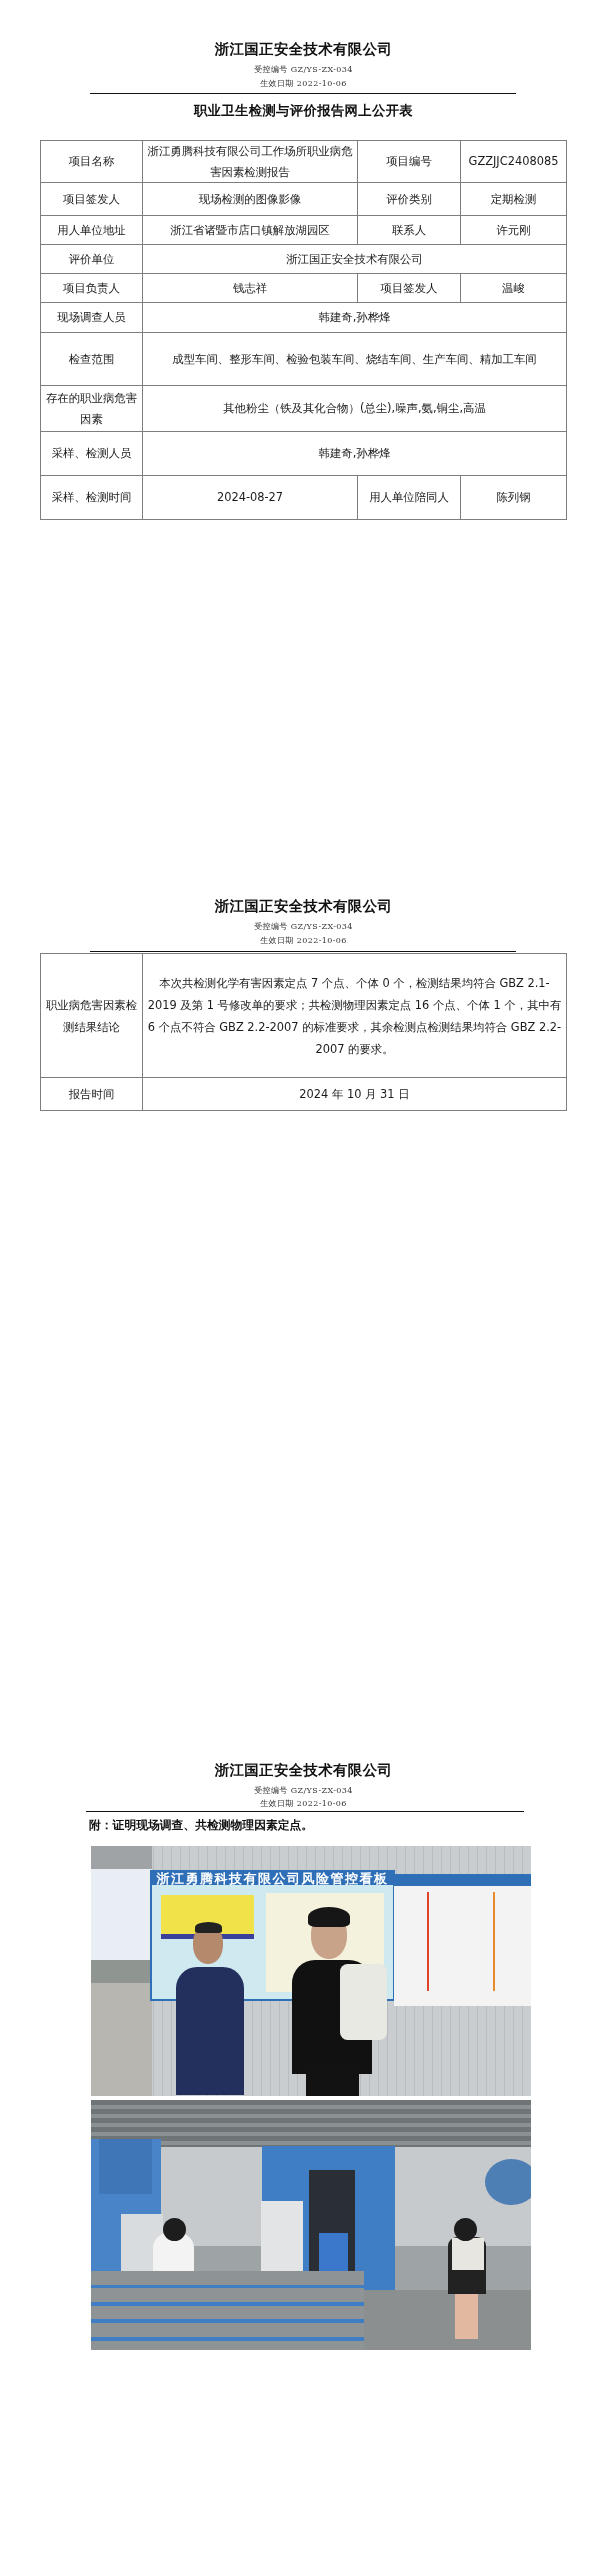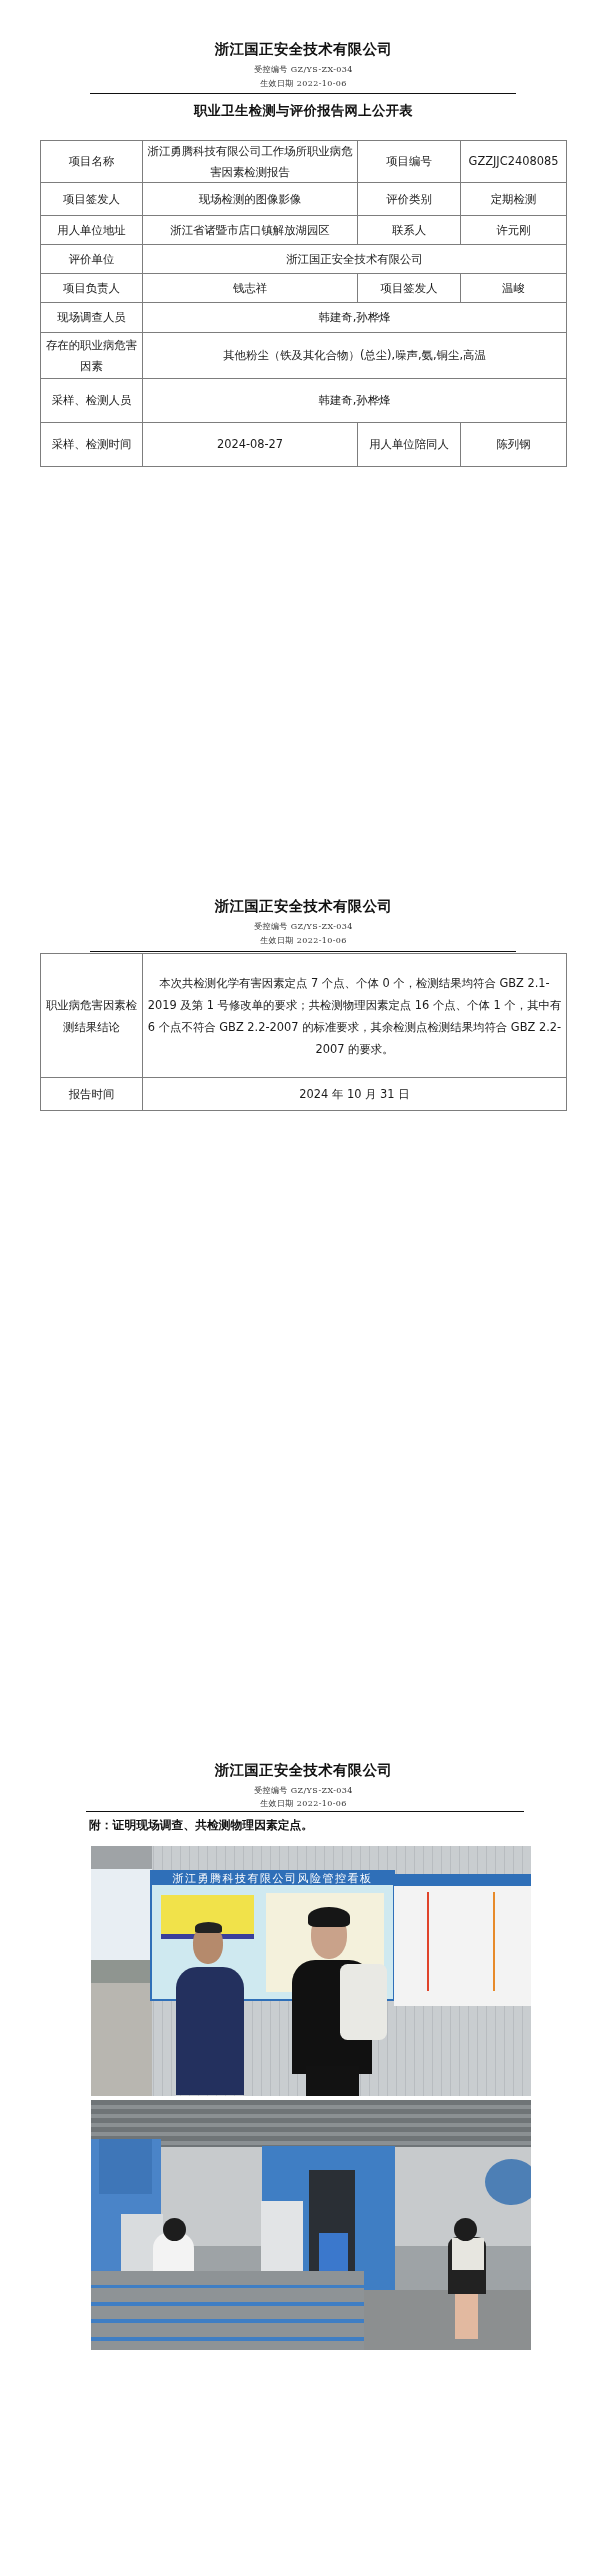--- a/index.html
+++ b/index.html
@@ -43,21 +43,21 @@
   }
   
   .p1 { top: 1846px; height: 250px; background: #bcc0c3; }
   .p1 .wall { position: absolute; left: 0; top: 0; width: 100%; height: 100%;
     background: repeating-linear-gradient(90deg,#c9cdd0 0 7.6px,#b8bcc0 7.6px 9px); }
   .p1 .left-area { position: absolute; left: 0; top: 0; width: 61px; height: 100%;
     background: linear-gradient(#9fa3a6 0 23px,#e8eef3 23px 114px,#8f9590 114px 137px,#b8b6b0 137px); }
   .p1 .board { position: absolute; left: 59px; top: 24px; width: 241px; height: 127px;
     background: #cfe9f0; border: 2.3px solid #2f6fb8; }
   .p1 .board-head { position: absolute; left: 0; top: 0; width: 100%; height: 13px; background: #2f6fb8;
-    color: #fff; font-size: 11px; line-height: 13px; text-align: center; font-weight: normal; letter-spacing: 1.5px; }
+    color: #fff; font-size: 13px; line-height: 13px; text-align: center; font-weight: bold; letter-spacing: 1.5px; }
   .p1 .map { position: absolute; left: 9px; top: 23px; width: 93px; height: 39px; background: #f1e24a; }
   .p1 .map2 { position: absolute; left: 9px; top: 62px; width: 93px; height: 4.6px; background: #3a3f9a; }
   .p1 .textpanel { position: absolute; left: 114px; top: 21px; width: 118px; height: 99px; background: #f4f1dc; }
   .p1 .board2 { position: absolute; left: 303px; top: 28px; width: 144px; height: 120px;
     background: #f3f3f3; border-top: 12px solid #2f6fb8; }
   .p1 .bar-r { position: absolute; left: 336px; top: 46px; width: 2.3px; height: 99px; background: #e0432a; }
   .p1 .bar-r2 { position: absolute; left: 402px; top: 46px; width: 2.3px; height: 99px; background: #e78a2a; }
   .p1 .man1-body { position: absolute; left: 85px; top: 121px; width: 68px; height: 128px;
     background: #23305e; border-radius: 21px 21px 0 0; }
   .p1 .man1-head { position: absolute; left: 102px; top: 79px; width: 30px; height: 39px;
@@ -140,20 +140,24 @@
     <tr style="height:29px">
       <td>项目负责人</td>
       <td>钱志祥</td>
       <td>项目签发人</td>
       <td>温峻</td>
     </tr>
     <tr style="height:30px">
       <td>现场调查人员</td>
       <td colspan="3">韩建奇,孙桦烽</td>
     </tr>
+    <tr style="height:53px">
+      <td>检查范围</td>
+      <td colspan="3" style="line-height:23px">成型车间、整形车间、检验包装车间、烧结车间、生产车间、精加工车间</td>
+    </tr>
     <tr style="height:46px">
       <td>存在的职业病危害因素</td>
       <td colspan="3">其他粉尘（铁及其化合物）(总尘),噪声,氨,铜尘,高温</td>
     </tr>
     <tr style="height:44px">
       <td>采样、检测人员</td>
       <td colspan="3">韩建奇,孙桦烽</td>
     </tr>
     <tr style="height:44px">
       <td>采样、检测时间</td>

